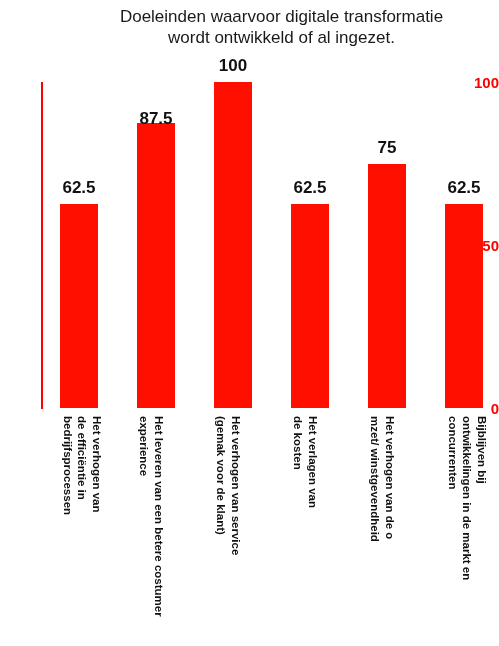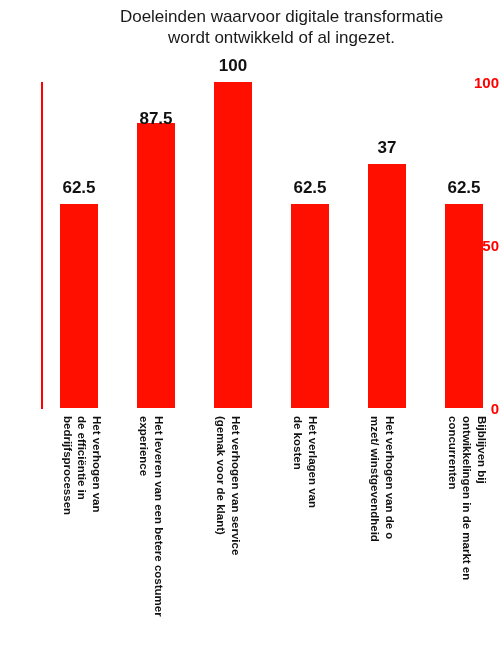--- a/index.html
+++ b/index.html
@@ -119,21 +119,21 @@
   <div id="bars-container">
       <div class="bar" style="left: 60px; top: 204.25px; height: 203.75px; position: absolute; background: rgb(255, 15, 0);"></div>
       <div class="bar-value-label" style="left: 46px; top: 179.25px;">62.5</div>
       <div class="bar" style="left: 137px; top: 122.75px; height: 285.25px; position: absolute; background: rgb(255, 15, 0);"></div>
       <div class="bar-value-label" style="left: 123px; top: 110px;">87.5</div>
       <div class="bar" style="left: 214px; top: 82px; height: 326px; position: absolute; background: rgb(255, 15, 0);"></div>
       <div class="bar-value-label" style="left: 200px; top: 57px;">100</div>
       <div class="bar" style="left: 291px; top: 204.25px; height: 203.75px; position: absolute; background: rgb(255, 15, 0);"></div>
       <div class="bar-value-label" style="left: 277px; top: 179.25px;">62.5</div>
       <div class="bar" style="left: 368px; top: 163.5px; height: 244.5px; position: absolute; background: rgb(255, 15, 0);"></div>
-      <div class="bar-value-label" style="left: 354px; top: 138.5px;">37</div>
+      <div class="bar-value-label" style="left: 354px; top: 138.5px;">75</div>
       <div class="bar" style="left: 445px; top: 204.25px; height: 203.75px; position: absolute; background: rgb(255, 15, 0);"></div>
       <div class="bar-value-label" style="left: 431px; top: 179.25px;">62.5</div>
     </div>
   <div id="cat-labels-container">
       <div class="cat-label-wrap" style="left: 60px;">
         <div class="cat-label">Het verhogen van
 de efficiëntie in
 bedrijfsprocessen</div>
       </div>
       <div class="cat-label-wrap" style="left: 137px;">

